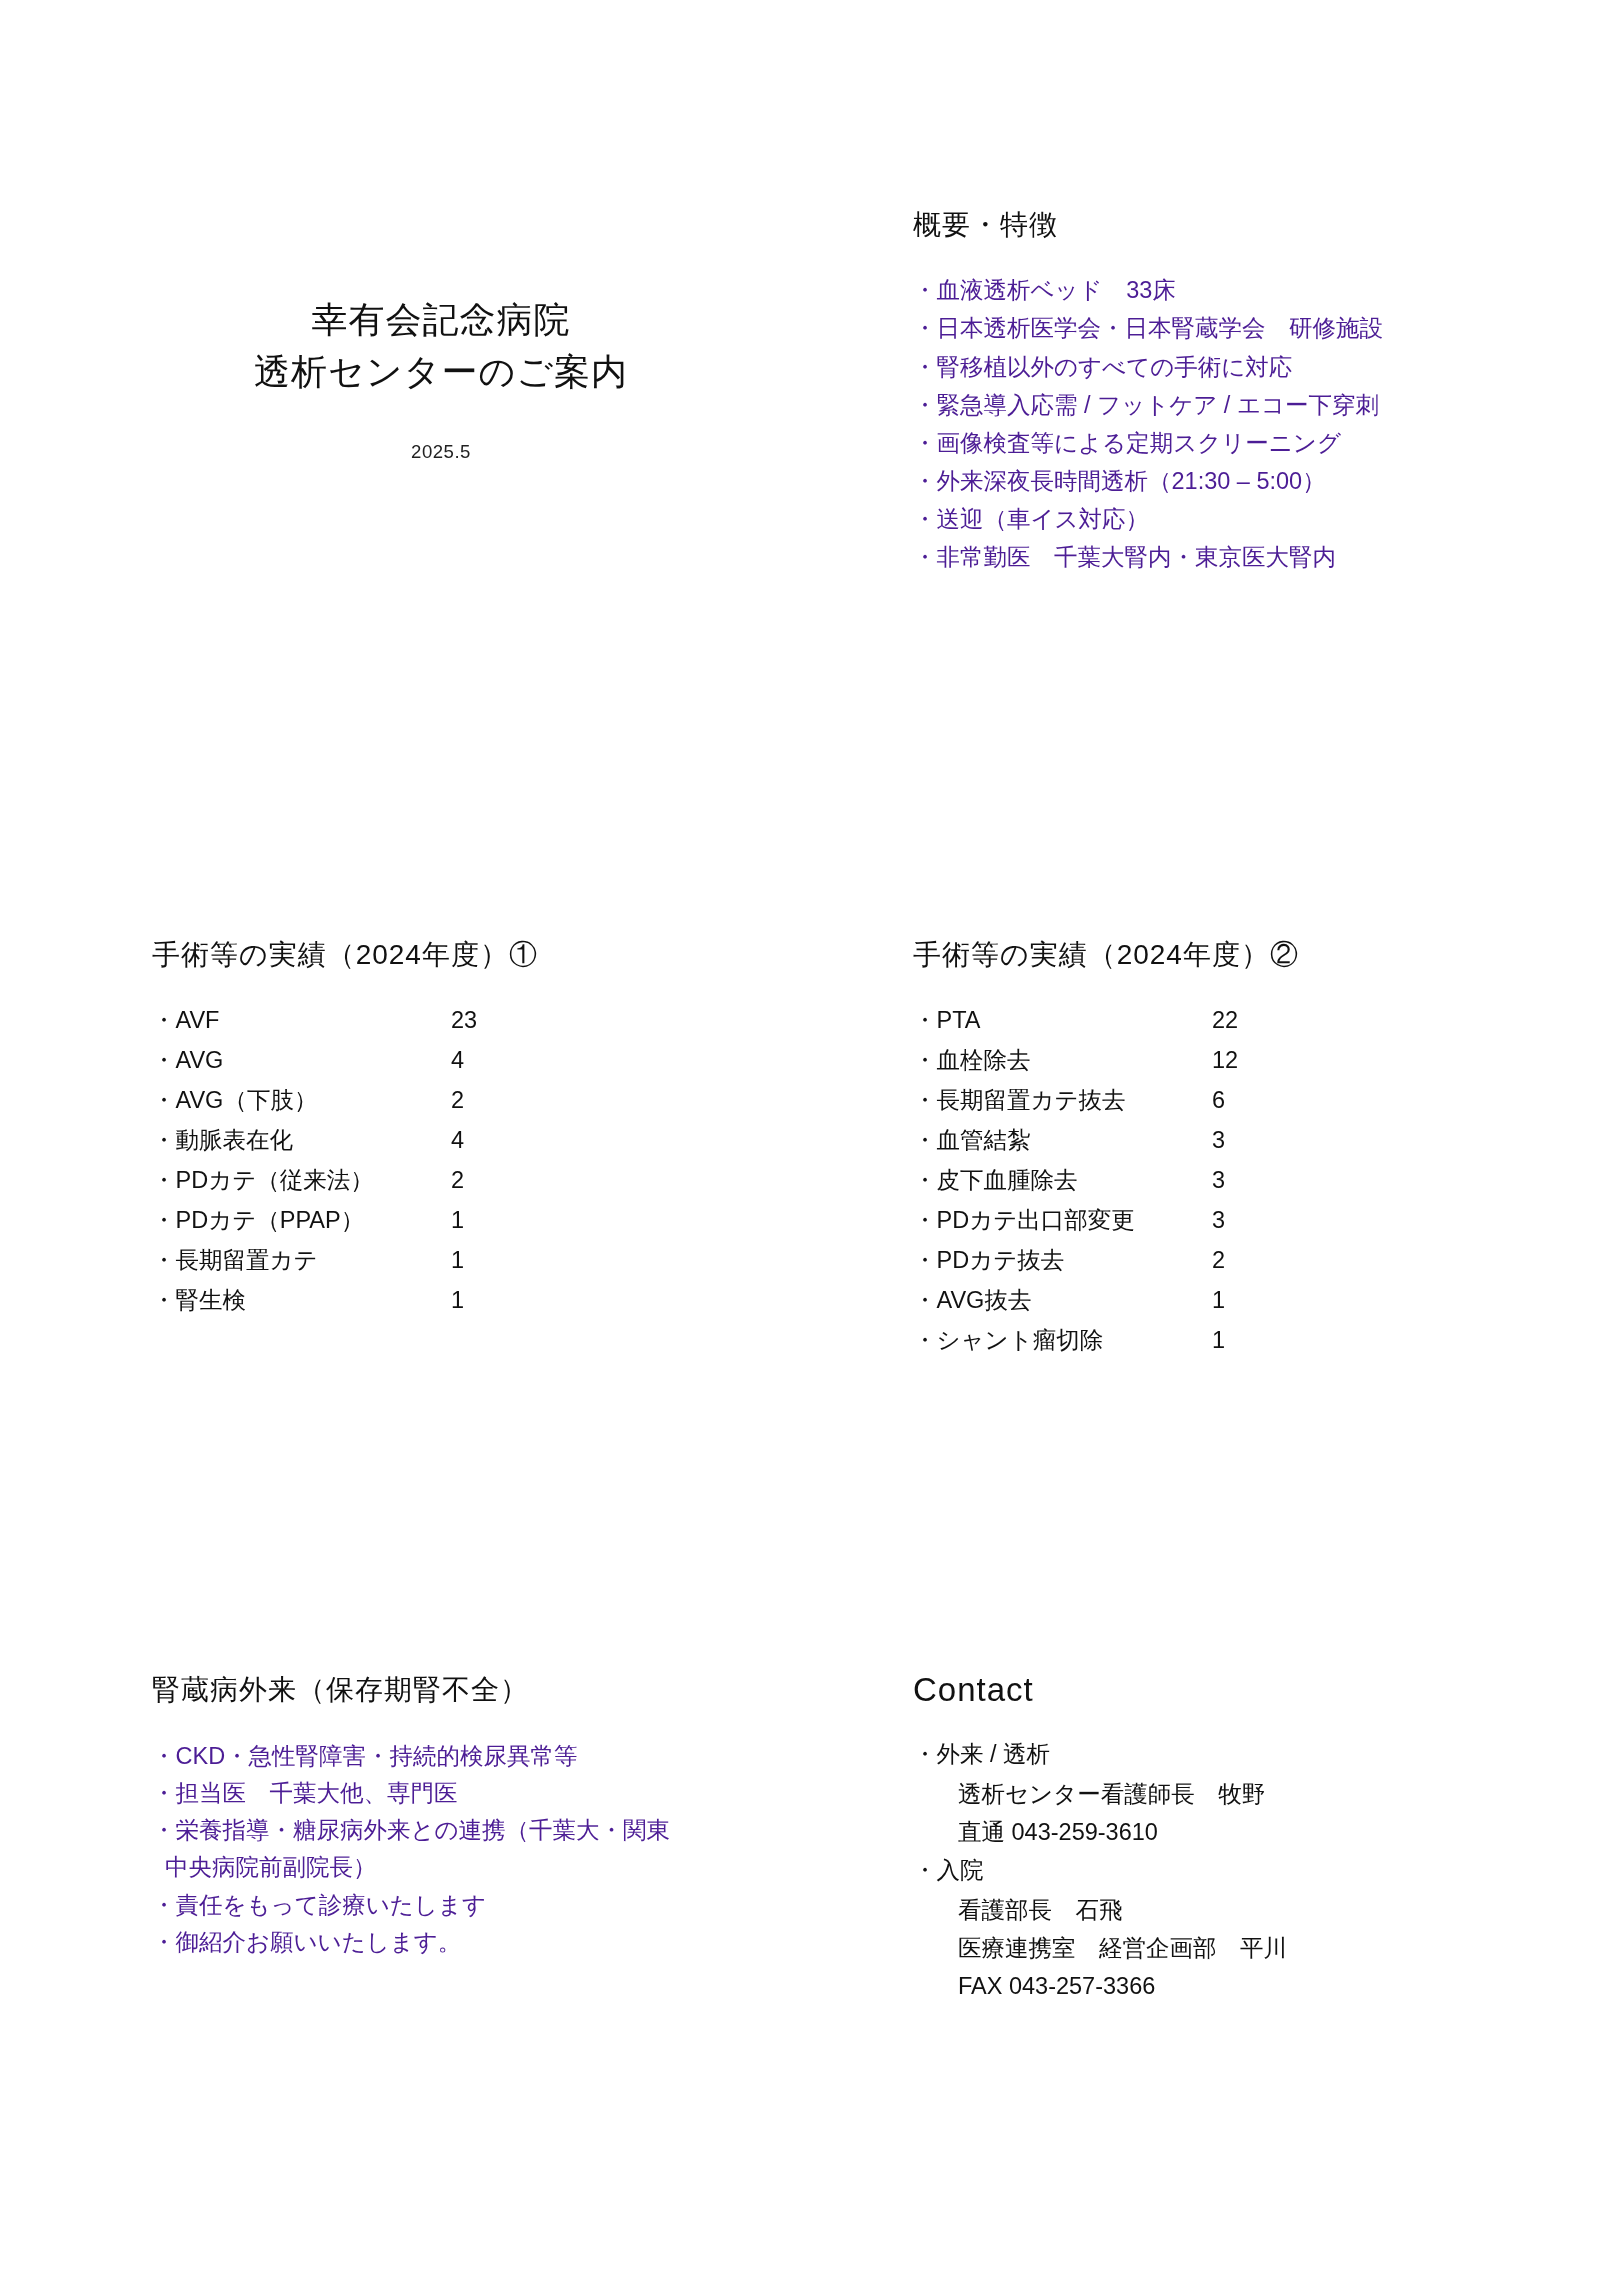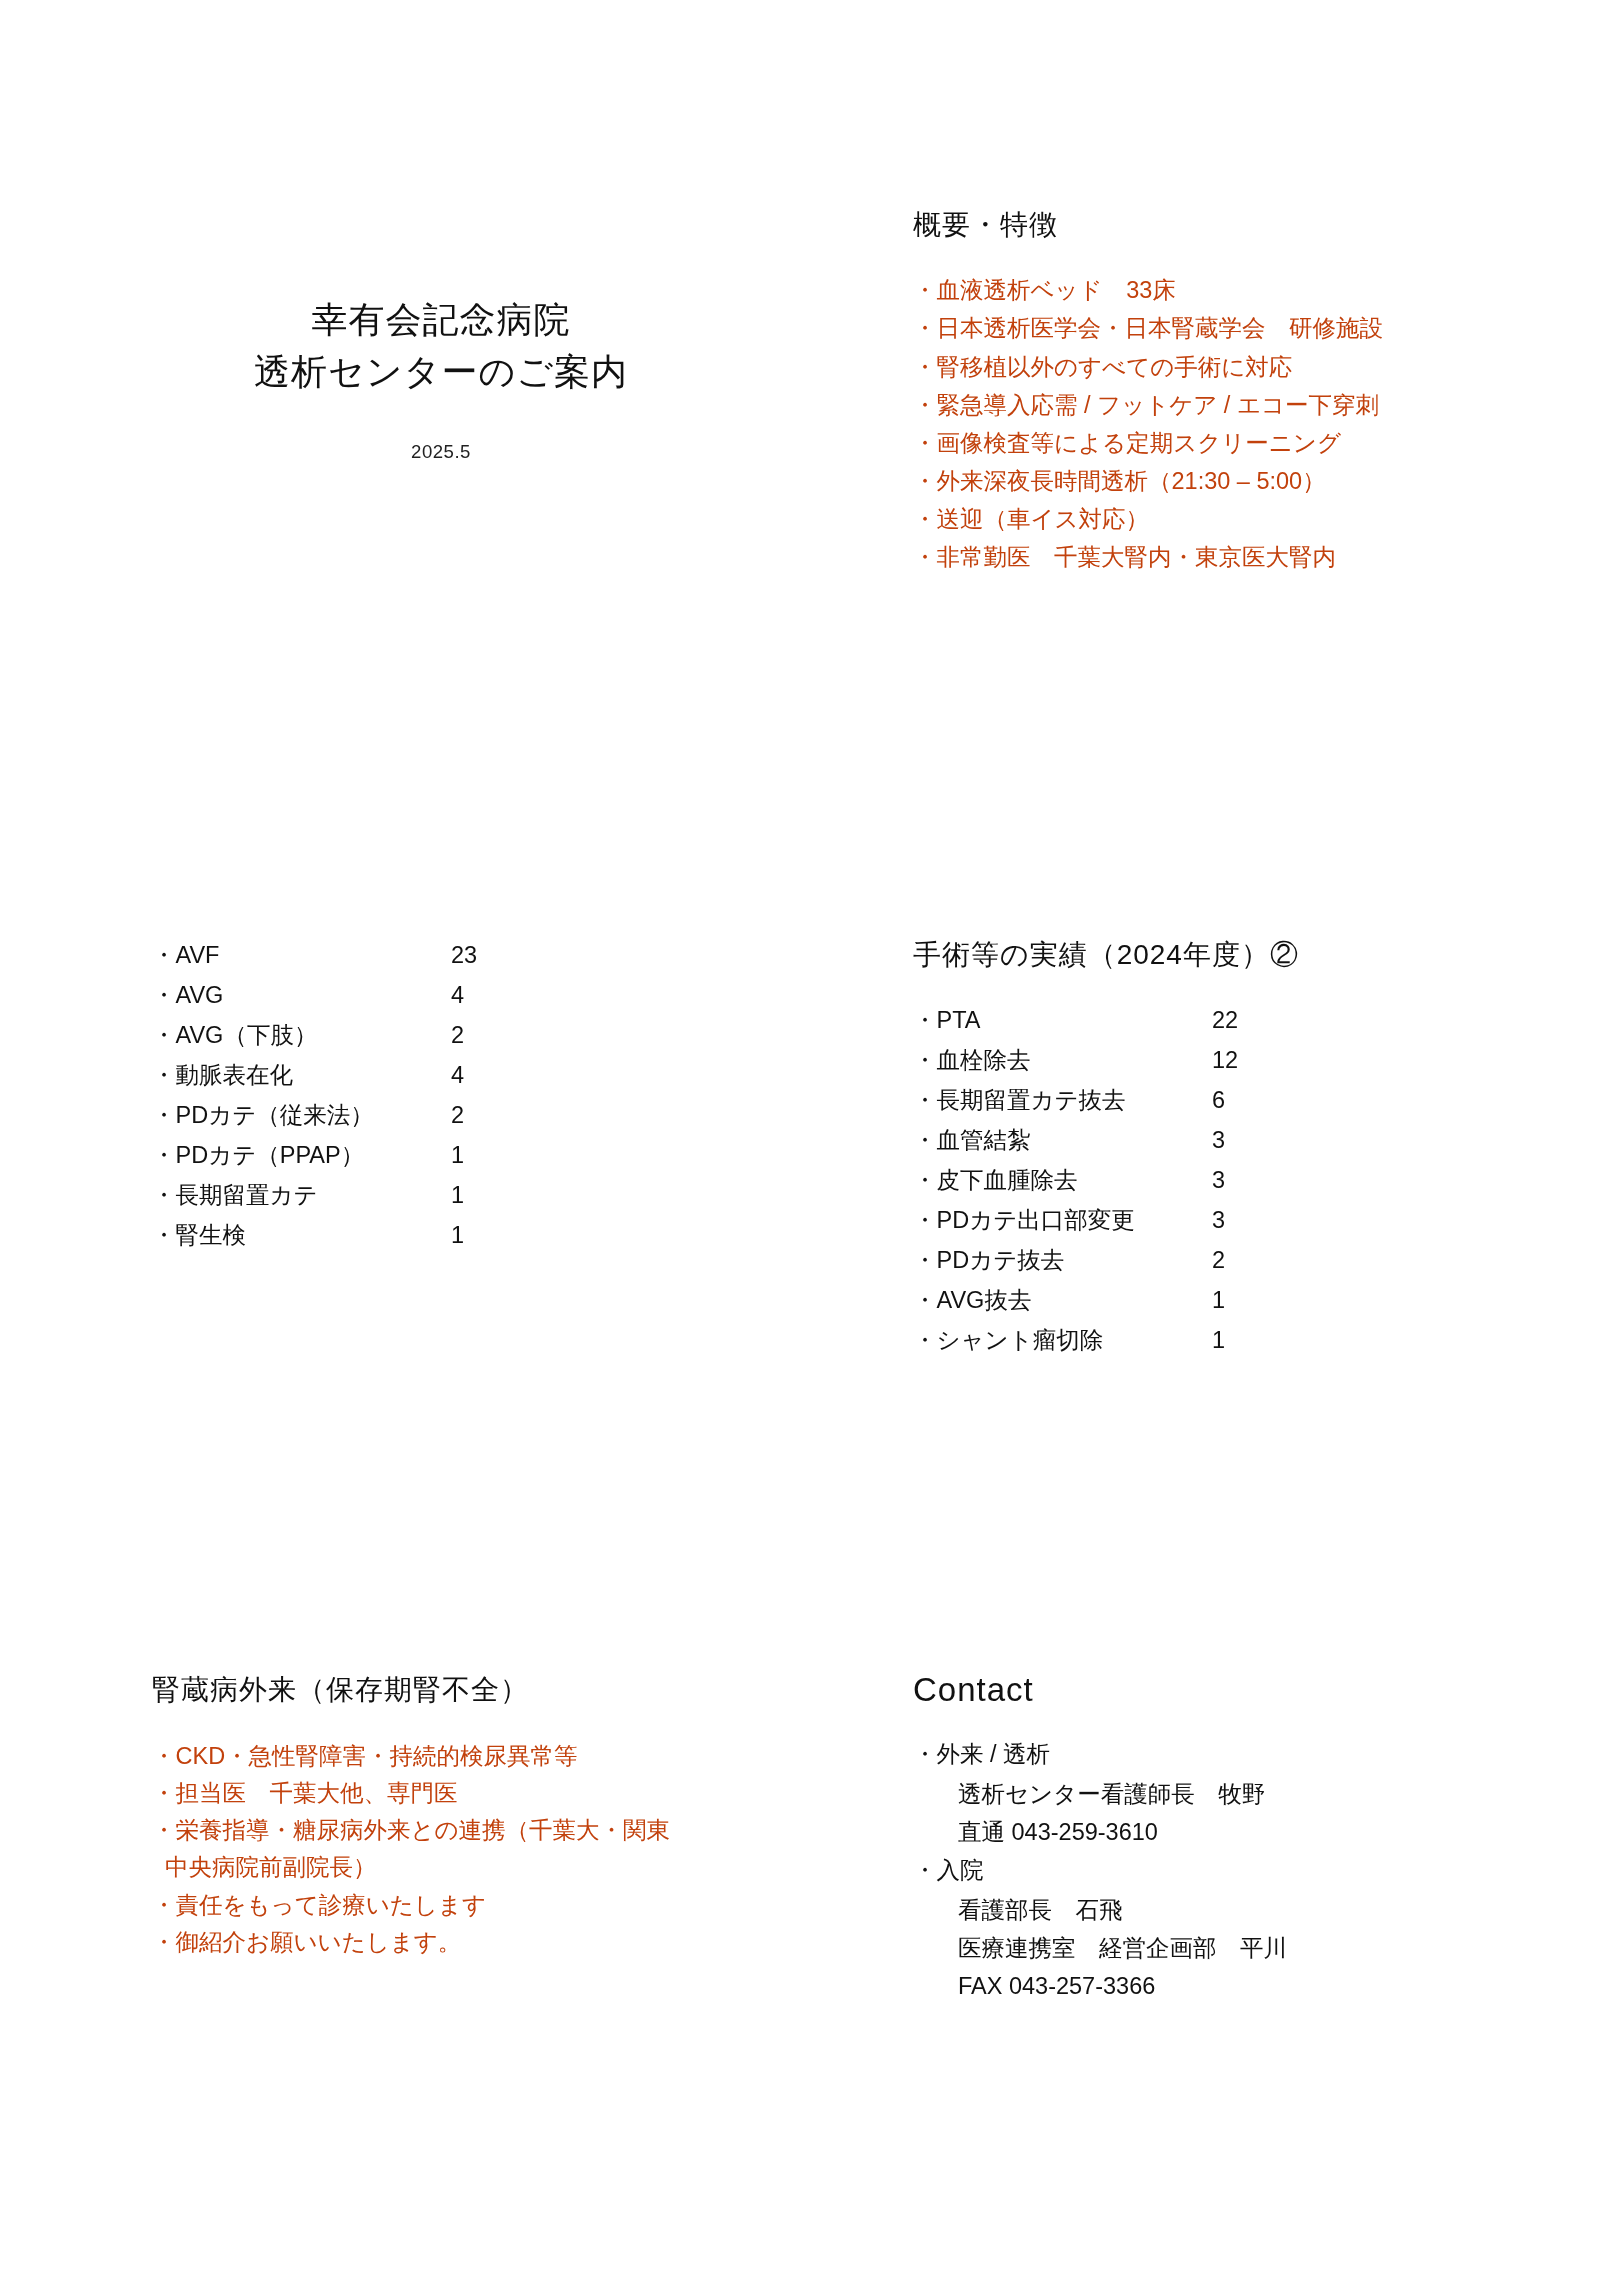--- a/index.html
+++ b/index.html
@@ -59,21 +59,21 @@
   }
 
   ul.bullets {
     list-style: none;
     margin: 0;
     padding: 0;
   }
   ul.bullets > li {
     font-size: 23.5px;
     line-height: 1.62;
-    color: #c2410c;
+    color: #4c1d95;
     white-space: pre-wrap;
   }
 
   
   .stat-list {
     list-style: none;
     margin: 0;
     padding: 0;
   }
   .stat-list li {
@@ -145,20 +145,21 @@
       <li>・腎移植以外のすべての手術に対応</li>
       <li>・緊急導入応需 / フットケア / エコー下穿刺</li>
       <li>・画像検査等による定期スクリーニング</li>
       <li>・外来深夜長時間透析（21:30 – 5:00）</li>
       <li>・送迎（車イス対応）</li>
       <li>・非常勤医　千葉大腎内・東京医大腎内</li>
     </ul>
   </section>
 
   <section class="section" id="sec-surgery-1">
+    <h2>手術等の実績（2024年度）①</h2>
     <ul class="stat-list">
       <li>
         <span class="label">・AVF</span>
         <span class="value">23</span>
       </li>
       <li>
         <span class="label">・AVG</span>
         <span class="value">4</span>
       </li>
       <li>

